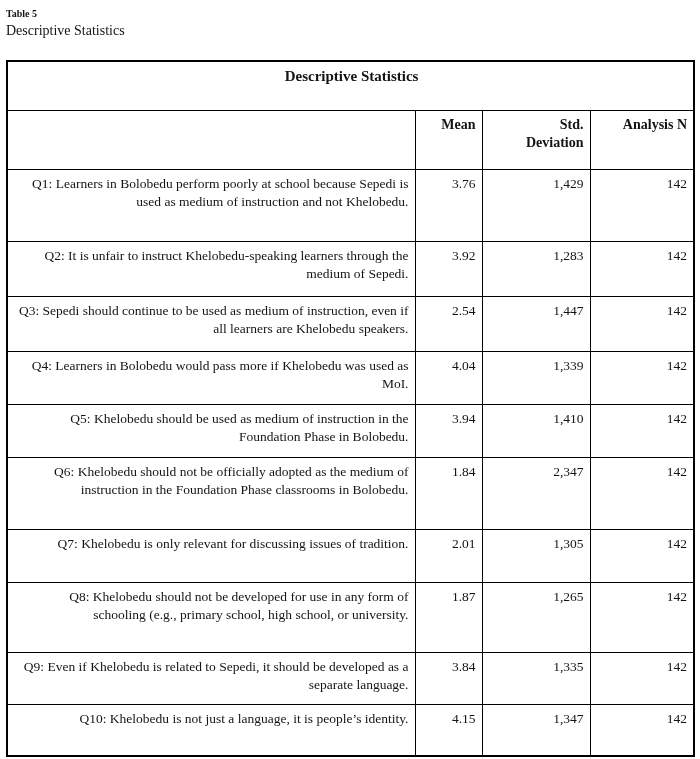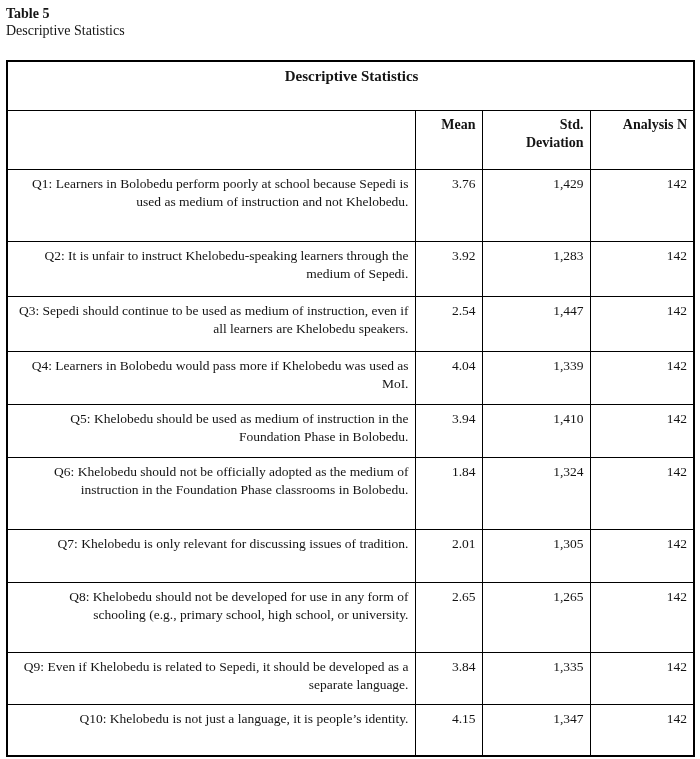--- a/index.html
+++ b/index.html
@@ -6,21 +6,21 @@
   html, body {
     width: 700px;
     background: #ffffff;
     font-family: "Liberation Serif", "DejaVu Serif", serif;
     color: #141414;
   }
   body { height: 759px; overflow: hidden; }
   .doc { padding: 5px 0 0 6px; }
   .table-number {
     font-weight: bold;
-    font-size: 14px;
+    font-size: 10px;
     line-height: 17px;
   }
   .table-caption {
     font-size: 14px;
     line-height: 17px;
   }
   table.stats {
     border-collapse: collapse;
     table-layout: fixed;
     width: 687px;
@@ -114,32 +114,32 @@
       </tr>
       <tr class="r-q5">
         <td class="q-cell">Q5: Khelobedu should be used as medium of instruction in the Foundation Phase in Bolobedu.</td>
         <td class="num-cell">3.94</td>
         <td class="num-cell">1,410</td>
         <td class="num-cell">142</td>
       </tr>
       <tr class="r-q6">
         <td class="q-cell">Q6: Khelobedu should not be officially adopted as the medium of instruction in the Foundation Phase classrooms in Bolobedu.</td>
         <td class="num-cell">1.84</td>
-        <td class="num-cell">1,324</td>
+        <td class="num-cell">2,347</td>
         <td class="num-cell">142</td>
       </tr>
       <tr class="r-q7">
         <td class="q-cell">Q7: Khelobedu is only relevant for discussing issues of tradition.</td>
         <td class="num-cell">2.01</td>
         <td class="num-cell">1,305</td>
         <td class="num-cell">142</td>
       </tr>
       <tr class="r-q8">
         <td class="q-cell">Q8: Khelobedu should not be developed for use in any form of schooling (e.g., primary school, high school, or university.</td>
-        <td class="num-cell">2.65</td>
+        <td class="num-cell">1.87</td>
         <td class="num-cell">1,265</td>
         <td class="num-cell">142</td>
       </tr>
       <tr class="r-q9">
         <td class="q-cell">Q9: Even if Khelobedu is related to Sepedi, it should be developed as a separate language.</td>
         <td class="num-cell">3.84</td>
         <td class="num-cell">1,335</td>
         <td class="num-cell">142</td>
       </tr>
       <tr class="r-q10">

